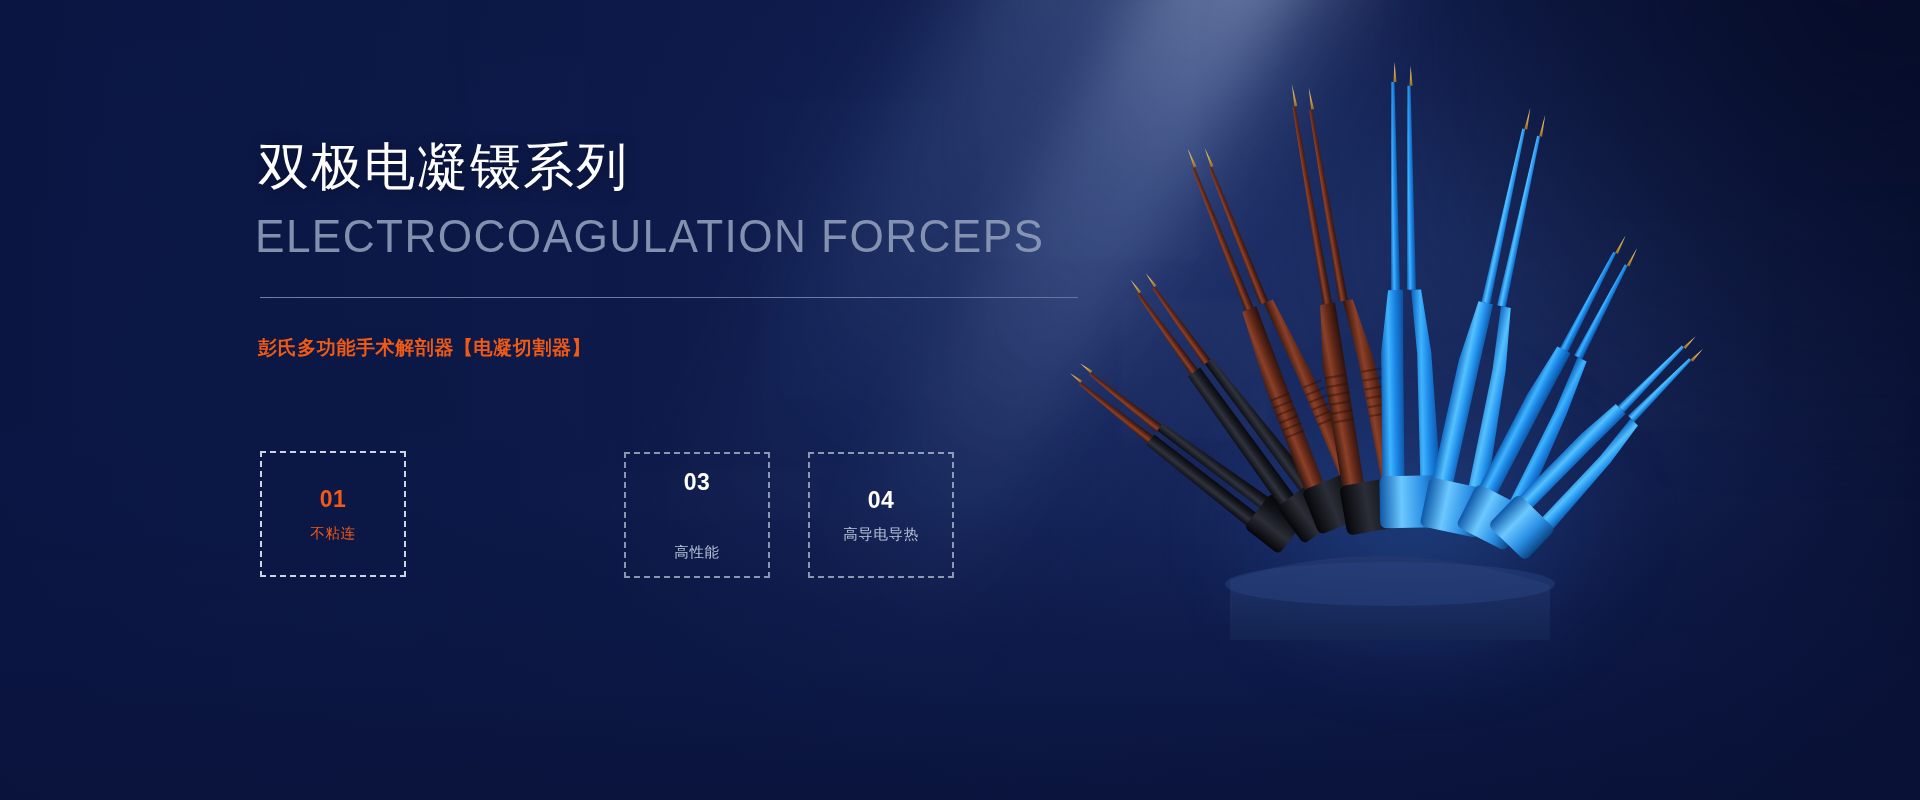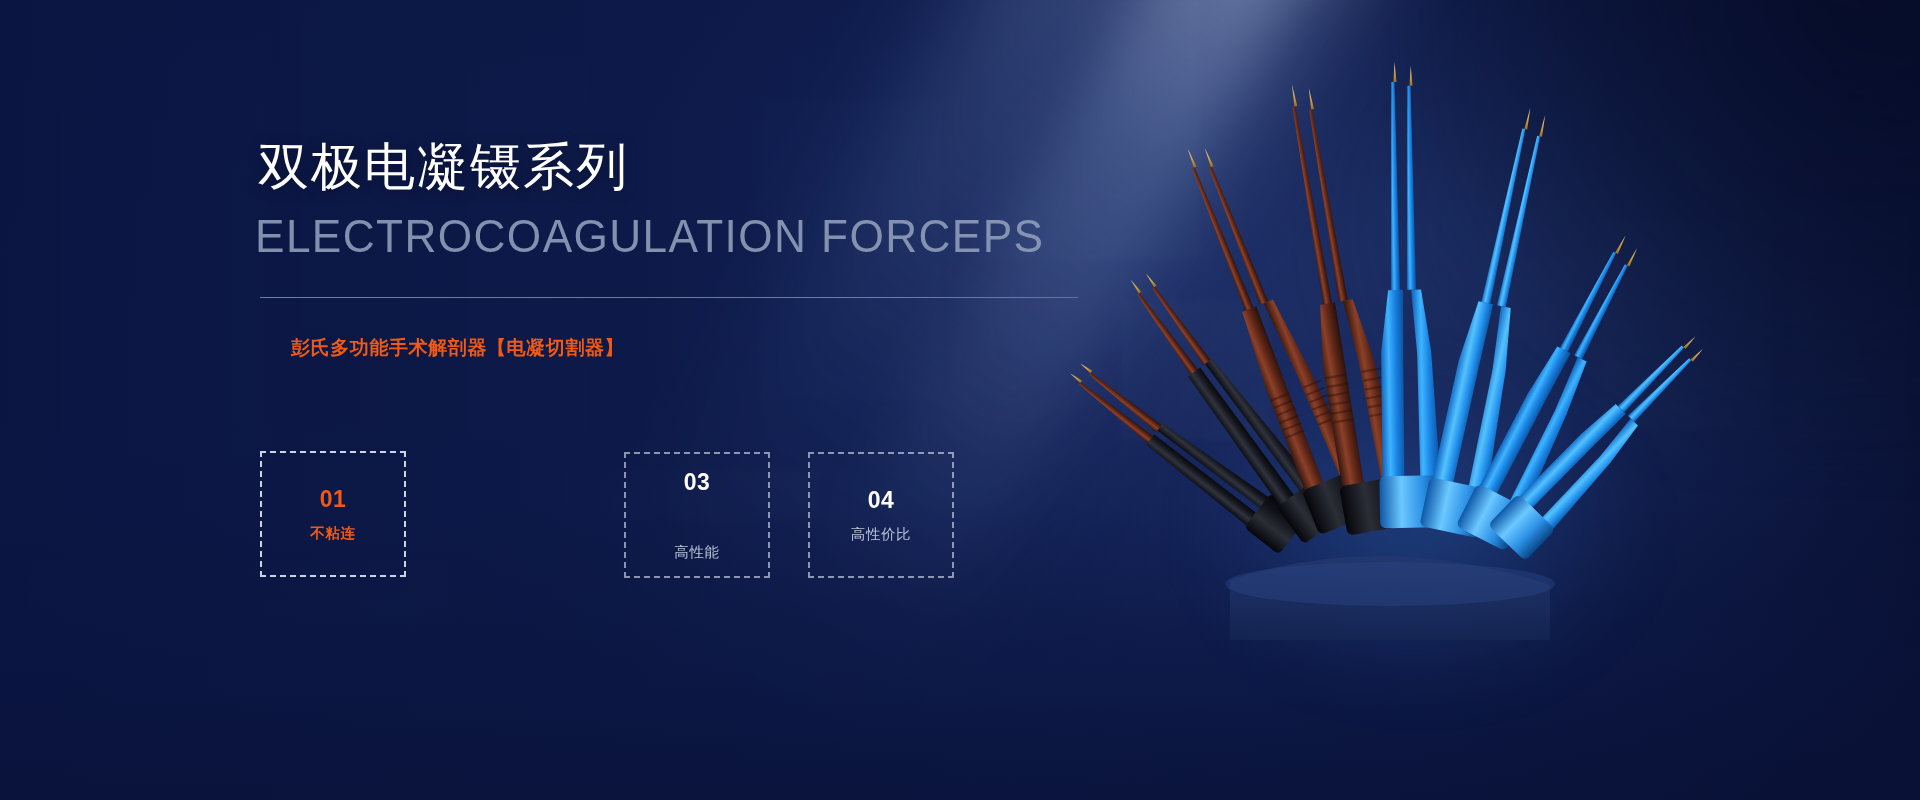--- a/index.html
+++ b/index.html
@@ -113,21 +113,20 @@
     background:linear-gradient(90deg, rgba(170,190,225,.62) 0%, rgba(165,185,222,.58) 78%, rgba(160,182,220,.42) 100%);
   }
 
   .subtitle-cn {
     position:absolute; top:335px; left:0;
     font-size:19px; line-height:1.4;
     letter-spacing:.6px;
     color:#f05a15;
     font-weight:700;
     white-space:nowrap;
-    margin-left:33px;
   }
 
   
   .features { position:absolute; top:451px; left:2px; width:940px; height:140px; }
 
   .feature {
     position:absolute;
     top:0;
     width:146px; height:126px;
     border:2px dashed rgba(226,232,244,.80);
@@ -144,21 +143,21 @@
   .feature .lbl {
     font-size:14.5px; font-weight:400;
     letter-spacing:.6px;
     color:#b9c3d8;
     line-height:1;
     white-space:nowrap;
   }
 
   .feature.accent { border-color:rgba(232,238,250,.88); }
   .feature.accent .num { color:#f05a15; }
-  .feature.accent .lbl { color:#f05a15; font-weight:700; }
+  .feature.accent .lbl { color:#f05a15; font-weight:400; }
 
   .feature.f1 { left:0px;   top:0px; }
   .feature.f2 { left:177px; top:2px; border-color:rgba(238,243,252,.92); }
   .feature.f3 { left:364px; top:1px; border-color:rgba(205,214,232,.66);gap:36px; }
   .feature.f4 { left:548px; top:1px; border-color:rgba(205,214,232,.66); }
 
   
   #product {
     position:absolute;
     left:1080px; top:60px;
@@ -391,18 +390,18 @@
       </div>
 
 
       <div class="feature f3">
         <span class="num">03</span>
         <span class="lbl">高性能</span>
       </div>
 
       <div class="feature f4">
         <span class="num">04</span>
-        <span class="lbl">高性价比</span>
+        <span class="lbl">高导电导热</span>
       </div>
 
     </div>
   </div>
 </div>
 
 </body></html>

